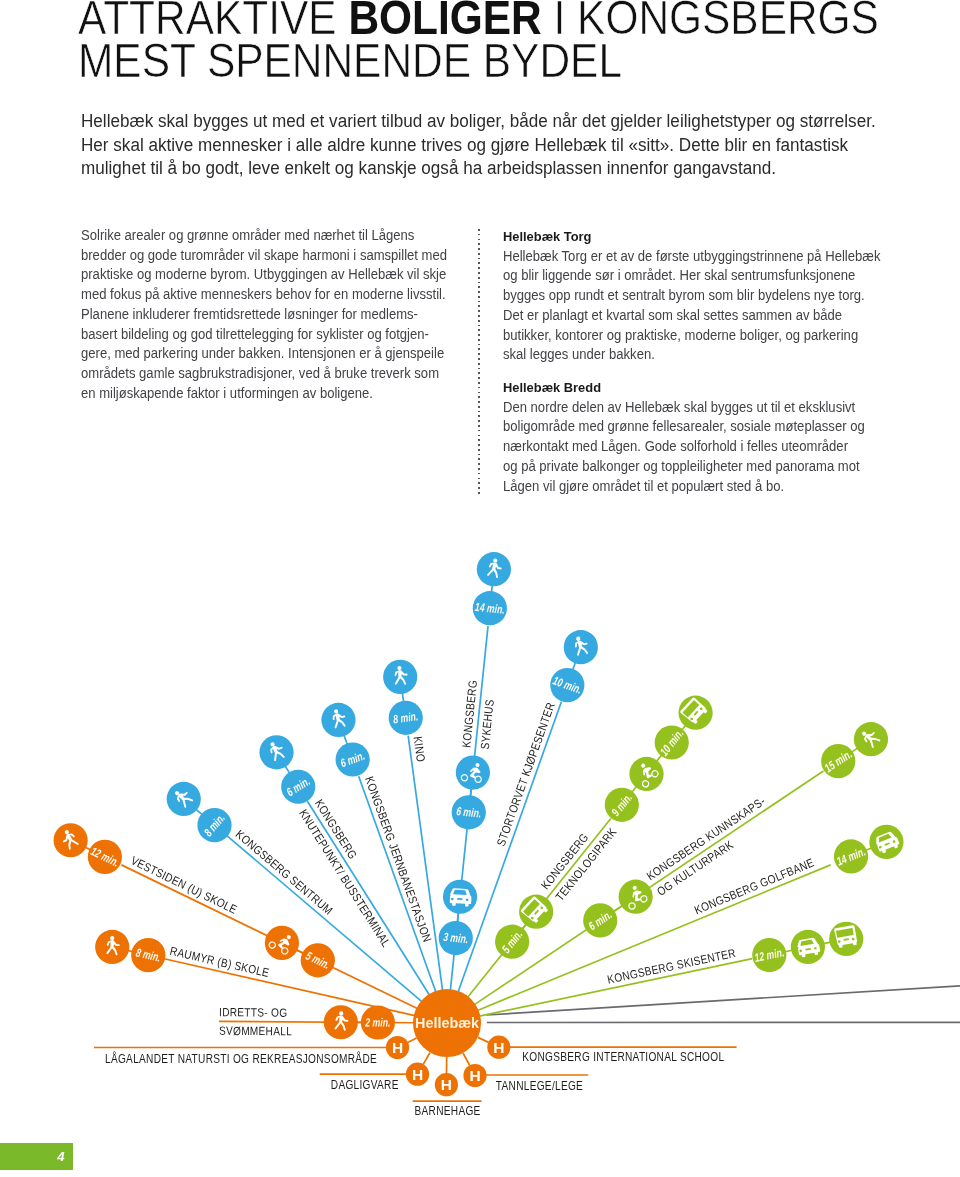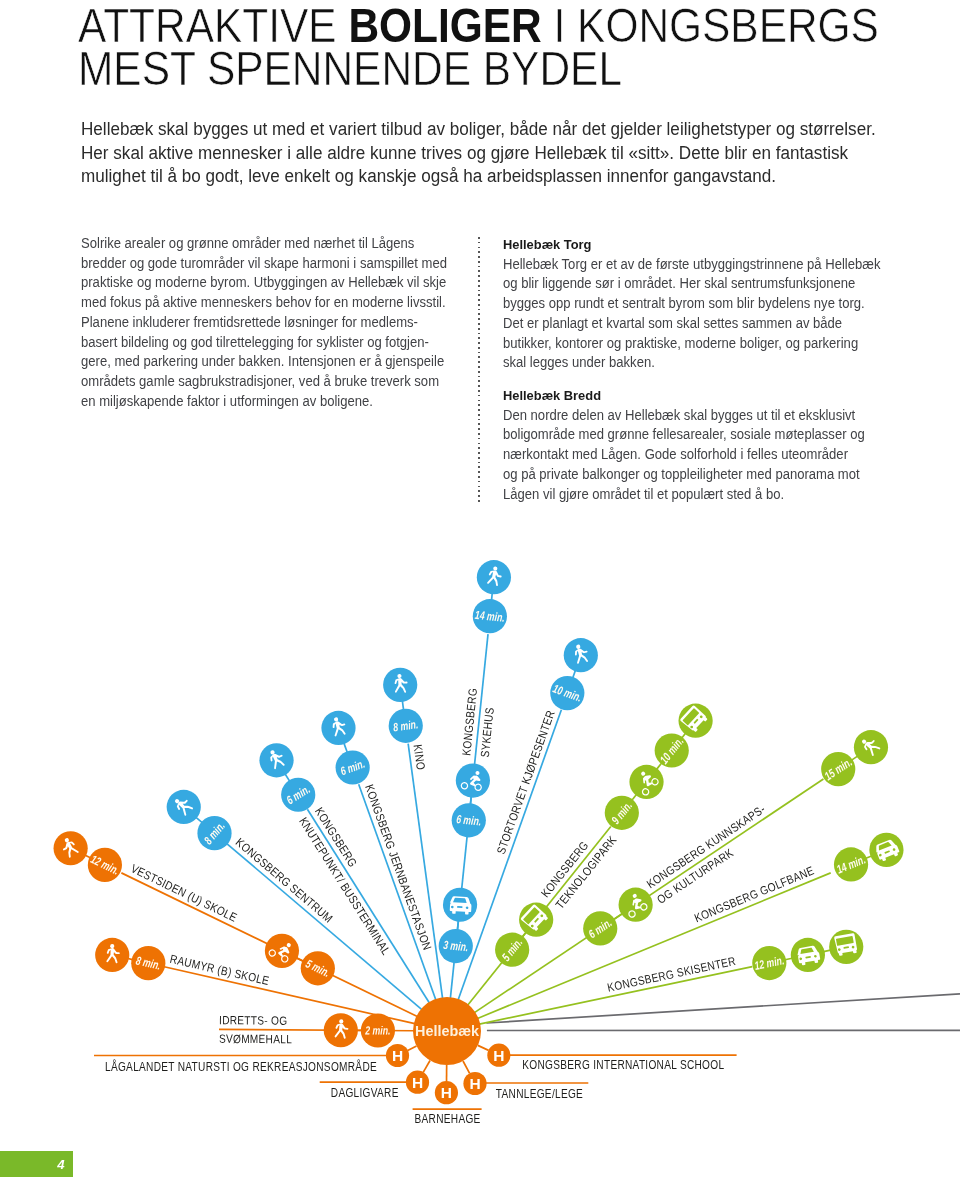--- a/index.html
+++ b/index.html
@@ -1,17 +1,17 @@
 <!DOCTYPE html>
 <html><head>
 <meta charset="utf-8">
 <style>
   html,body{margin:0;padding:0;}
   body{width:960px;height:1177px;background:#fff;font-family:"Liberation Sans",sans-serif;position:relative;overflow:hidden;}
-  .page{position:absolute;inset:0;margin-top:8px;}
+  .page{position:absolute;inset:0;}
   h1.title{position:absolute;left:78px;top:-4px;width:1050px;margin:0;font-weight:300;font-size:48.5px;line-height:43px;letter-spacing:0px;color:#111;white-space:pre-line;transform:scaleX(0.875);transform-origin:0 0;}
   h1.title span{-webkit-text-stroke:0.62px #fff;}
   h1.title b{font-weight:700;}
   .lede{position:absolute;left:81px;top:110px;width:1000px;font-size:17.6px;line-height:23.7px;color:#2b2b2b;white-space:pre-line;transform:scaleX(0.972);transform-origin:0 0;}
   .colL{position:absolute;left:81px;top:226px;width:auto;font-size:13.8px;line-height:19.72px;color:#414246;white-space:pre;transform:scaleX(0.947);transform-origin:0 0;}
   .colR{position:absolute;left:503px;top:227px;font-size:13.8px;line-height:19.72px;color:#414246;white-space:pre;transform:scaleX(0.947);transform-origin:0 0;}
   .colR h3{margin:0;padding:0;font-size:13.6px;font-weight:700;color:#1a1a1a;line-height:19.72px;}
   .colR p{margin:0;padding:0;}
   .colR .gap{height:13px;}
   .dots{position:absolute;left:478px;top:229px;width:2px;height:265px;

